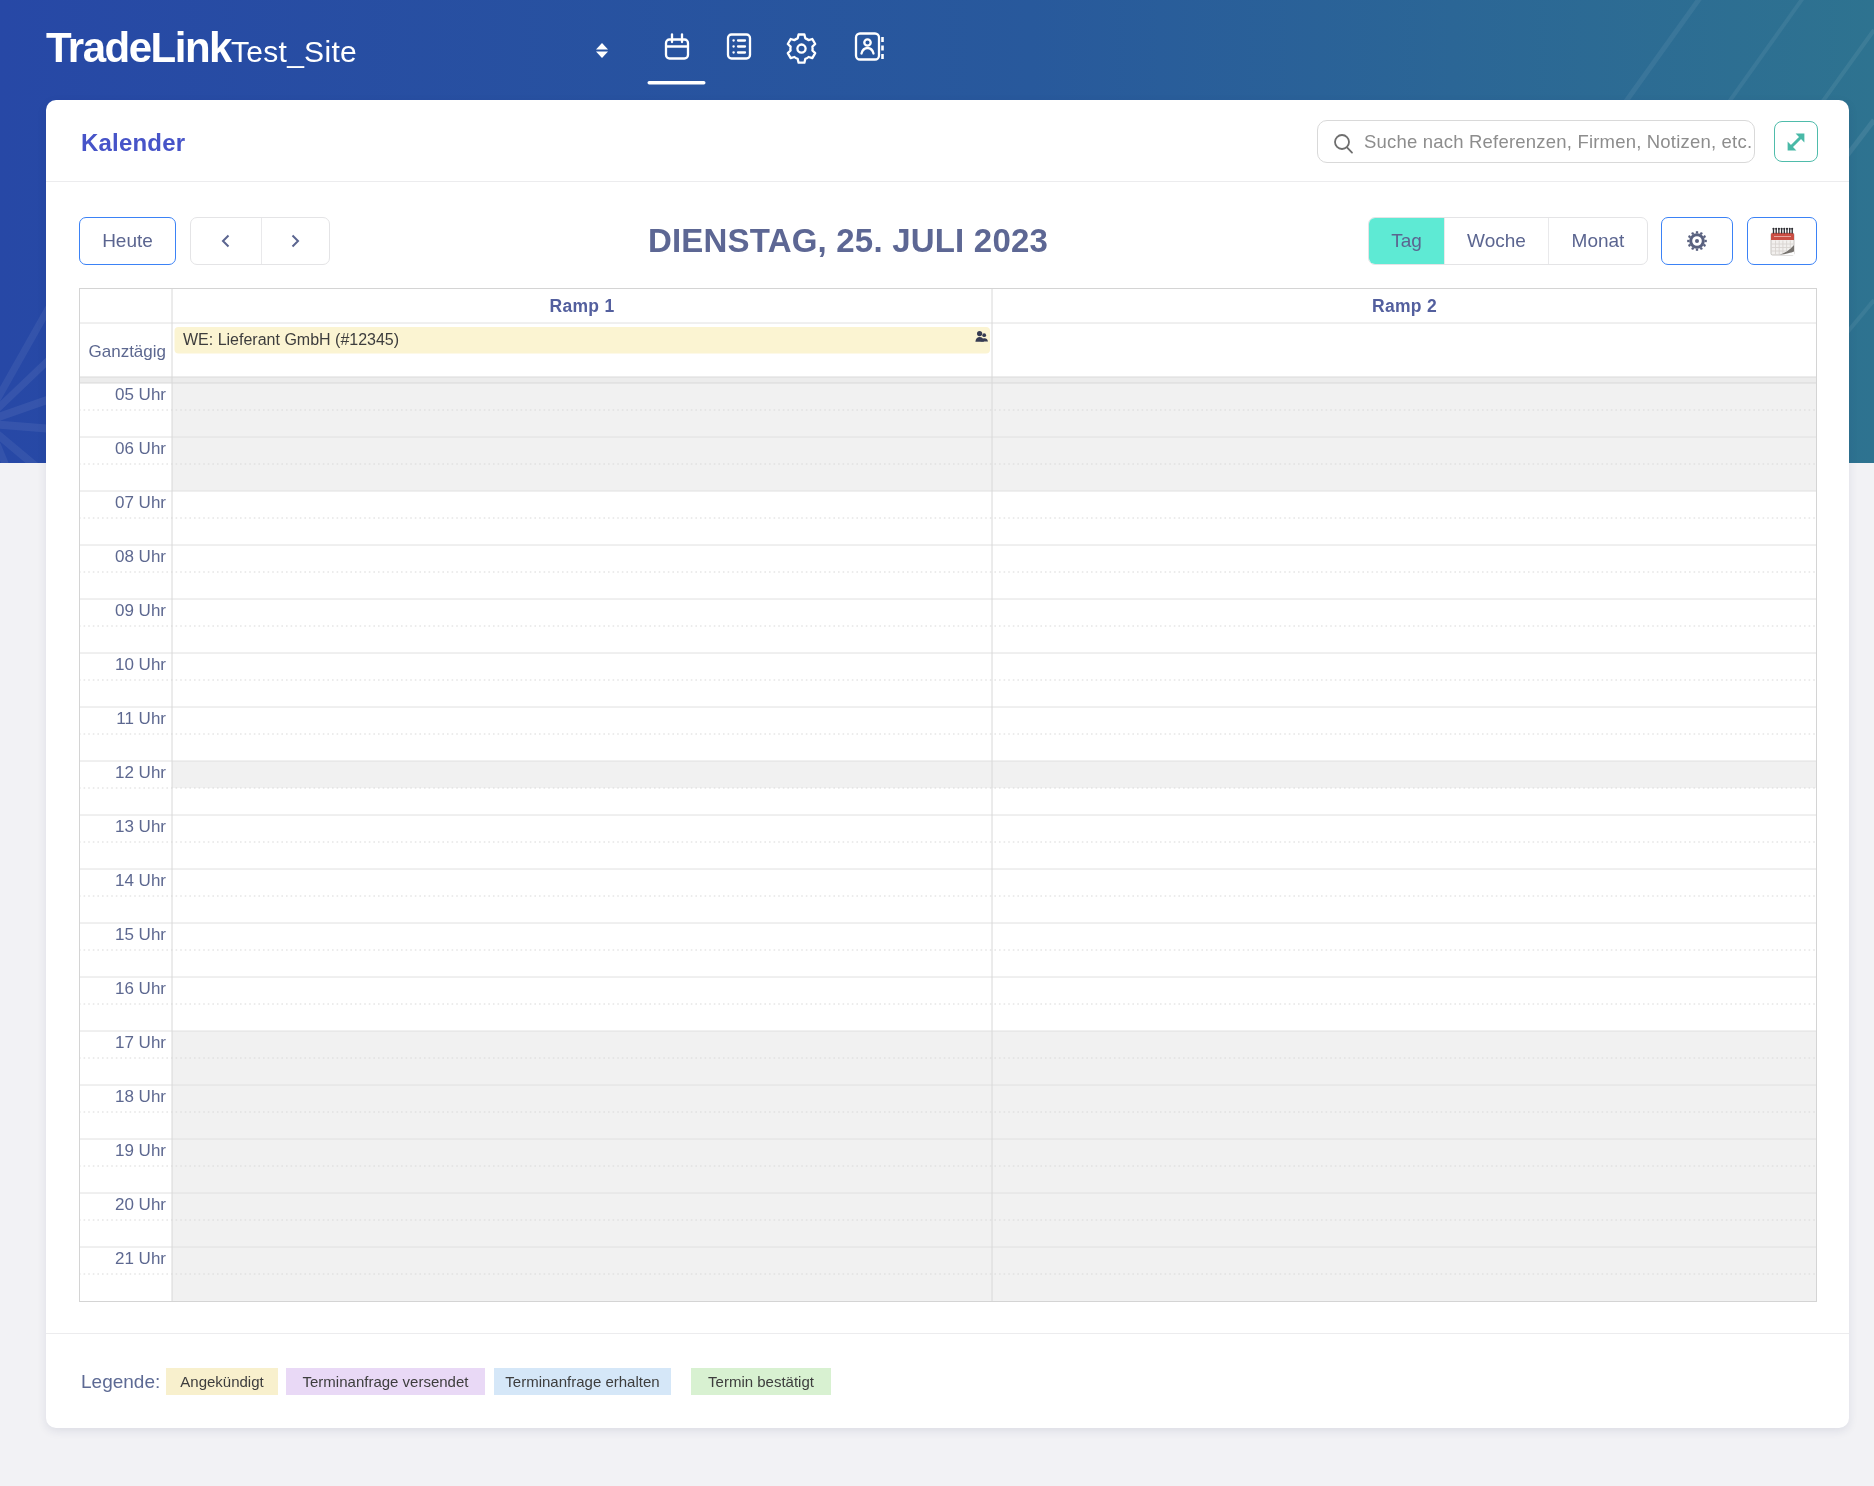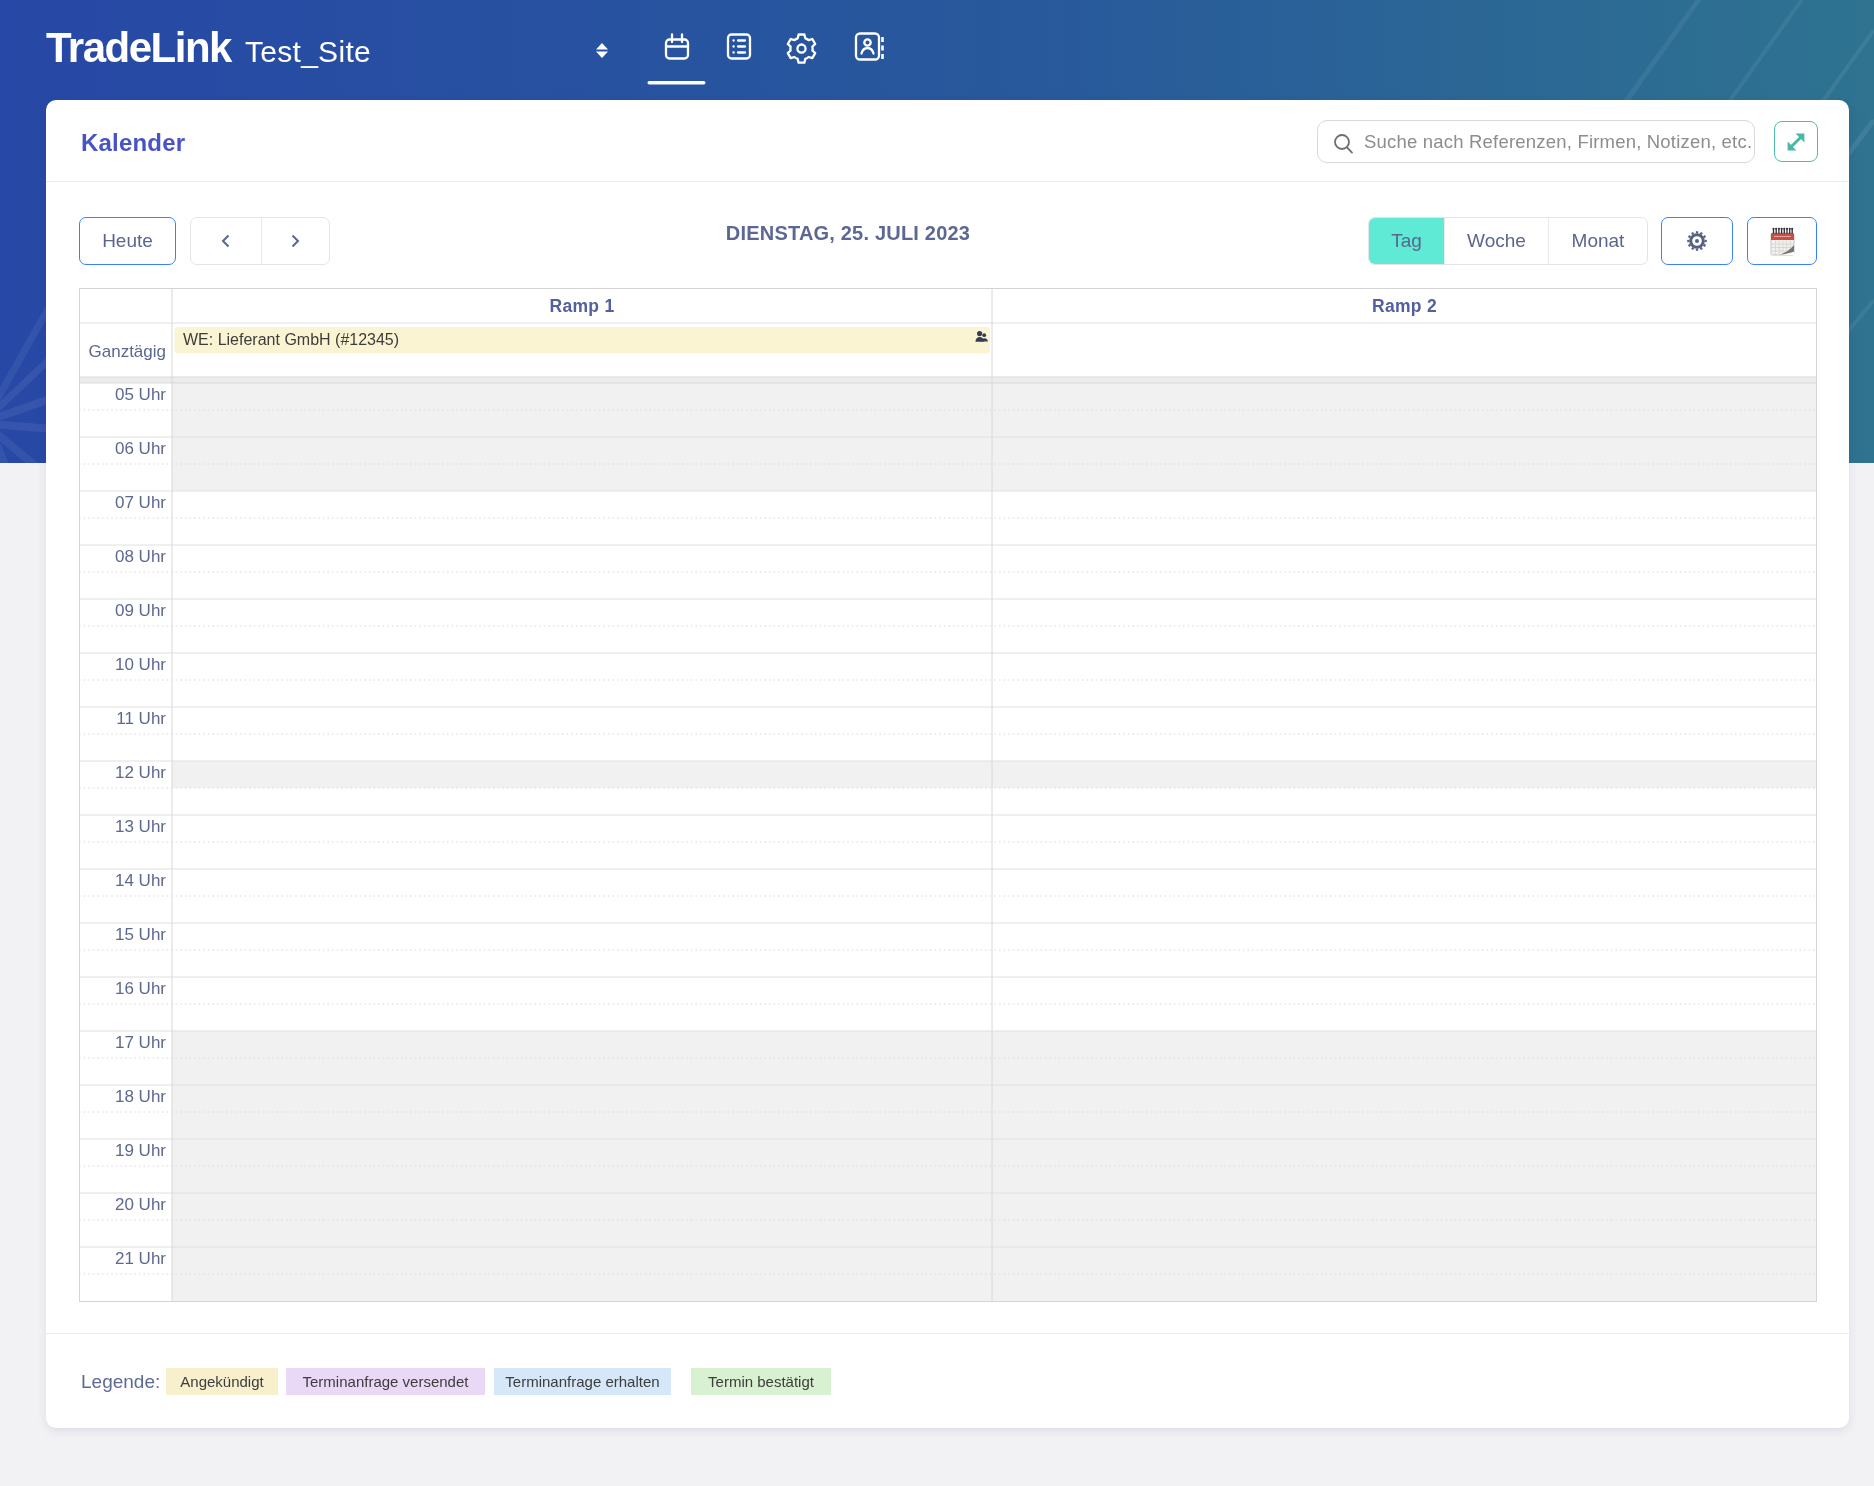--- a/index.html
+++ b/index.html
@@ -29,21 +29,21 @@
   <line x1="-10" y1="424" x2="90" y2="432" stroke-width="8" stroke-opacity="0.08"></line>
   <line x1="-10" y1="428" x2="70" y2="495" stroke-width="8" stroke-opacity="0.07"></line>
   <line x1="-8" y1="432" x2="45" y2="560" stroke-width="7" stroke-opacity="0.07"></line>
   <line x1="1355" y1="480" x2="1720" y2="-30" stroke-width="5" stroke-opacity="0.07"></line>
   <line x1="1460" y1="480" x2="1830" y2="-40" stroke-width="4" stroke-opacity="0.07"></line>
   <line x1="1600" y1="480" x2="1874" y2="120" stroke-width="5" stroke-opacity="0.09"></line>
   <line x1="1680" y1="300" x2="1874" y2="30" stroke-width="4" stroke-opacity="0.08"></line>
   <line x1="1725" y1="480" x2="1874" y2="300" stroke-width="4" stroke-opacity="0.07"></line>
 </g>
 </svg>
-<div class="abs" style="left:46px;top:27px;color:#fff;font-size:42px;line-height:42px;font-weight:bold;letter-spacing:-1.5px;">TradeLink<span style="font-weight:normal;font-size:30px;letter-spacing:0.3px;margin-left:14px;">Test_Site</span></div>
+<div class="abs" style="left:46px;top:27px;color:#fff;font-size:42px;line-height:42px;font-weight:bold;letter-spacing:-1.5px;">TradeLink<span style="font-weight:normal;font-size:30px;letter-spacing:0.3px;">Test_Site</span></div>
 
 <svg width="330" height="70" viewBox="0 0 330 70" style="position:absolute;left:580px;top:20px;">
 
 <g fill="#ffffff">
   <path d="M16 29.5 L22 23 L28 29.5 Z"></path>
   <path d="M16 31.5 L28 31.5 L22 38 Z"></path>
 </g>
 <g stroke="#ffffff" stroke-width="2.3" fill="none" stroke-linecap="round" stroke-linejoin="round">
 
   <rect x="86" y="19.5" width="22" height="19" rx="3.5"></rect>
@@ -100,21 +100,21 @@
       <svg width="16" height="16" viewBox="0 0 16 16">
         <polyline points="10.5,2.5 5,8 10.5,13.5" fill="none" stroke="#5b6590" stroke-width="2"></polyline>
       </svg>
     </div>
 <div style="width:69px;">
       <svg width="16" height="16" viewBox="0 0 16 16">
         <polyline points="5.5,2.5 11,8 5.5,13.5" fill="none" stroke="#5b6590" stroke-width="2"></polyline>
       </svg>
     </div>
 </div>
-<div class="abs" style="left:448px;top:222px;width:800px;text-align:center;font-size:20px;font-weight:bold;color:#5d6794;letter-spacing:0.2px;">DIENSTAG, 25. JULI 2023</div>
+<div class="abs" style="left:448px;top:222px;width:800px;text-align:center;font-size:33px;font-weight:bold;color:#5d6794;letter-spacing:0.2px;">DIENSTAG, 25. JULI 2023</div>
 <div class="seg" style="left:1368px;top:217px;width:280px;height:48px;">
 <div style="width:75px;background:#5eead4;">Tag</div>
 <div style="width:104px;">Woche</div>
 <div style="width:99px;">Monat</div>
 </div>
 <div class="btn" style="left:1661px;top:217px;width:72px;height:48px;">
     <svg width="26" height="26" viewBox="0 0 26 26">
 <circle cx="13" cy="13" r="6.3" fill="none" stroke="#59617f" stroke-width="3"></circle>
 <circle cx="13" cy="13" r="2" fill="#59617f"></circle>
 <g stroke="#59617f" stroke-width="2.3" stroke-linecap="butt">

